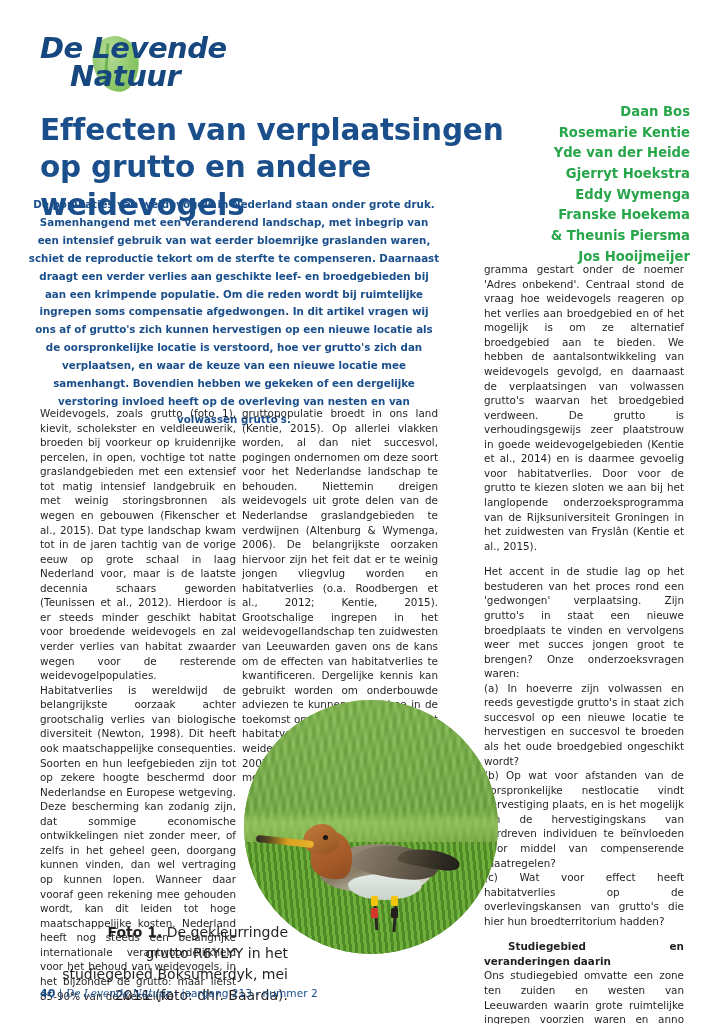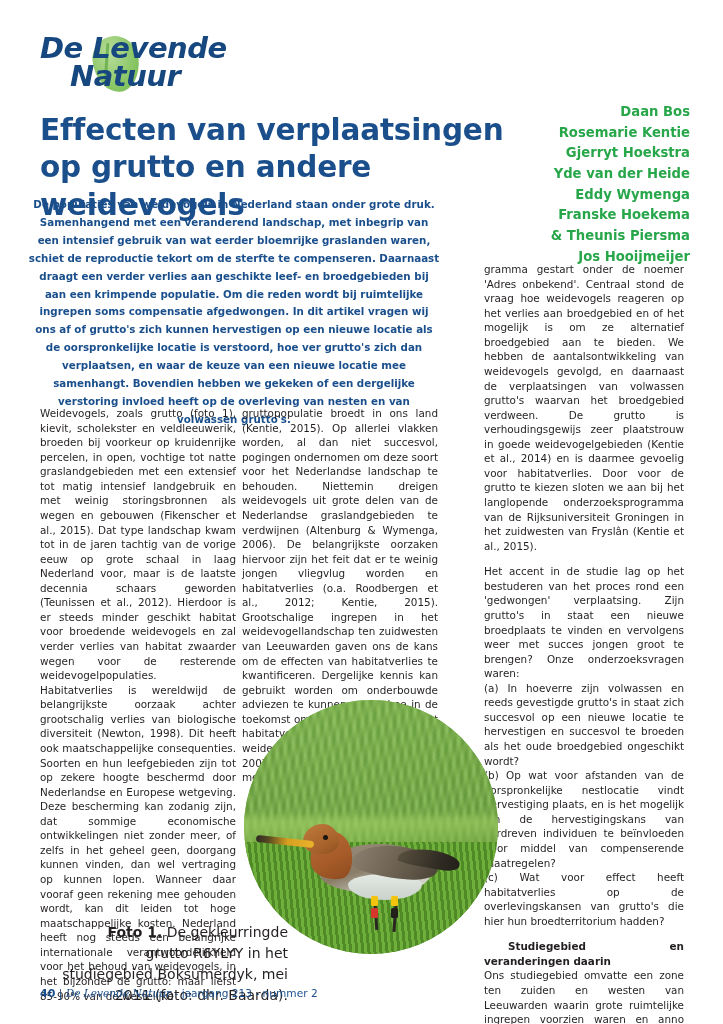--- a/index.html
+++ b/index.html
@@ -270,22 +270,22 @@
       <div class="logo-line1"><span>De</span> <span>Levende</span></div>
       <div class="logo-line2">Natuur</div>
     </div>
   </div>
 
   <h1 class="title">Effecten van verplaatsingen op grutto en andere weidevogels</h1>
 
   <div class="authors">
     <div>Daan Bos</div>
     <div>Rosemarie Kentie</div>
+    <div>Yde van der Heide</div>
     <div>Gjerryt Hoekstra</div>
-    <div>Yde van der Heide</div>
     <div>Eddy Wymenga</div>
     <div>Franske Hoekema</div>
     <div>&amp; Theunis Piersma</div>
     <div>Jos Hooijmeijer</div>
   </div>
 
   <div class="abstract">De populaties van weidevogels in Nederland staan onder grote druk. Samenhangend met een veranderend landschap, met inbegrip van een intensief gebruik van wat eerder bloemrijke graslanden waren, schiet de reproductie tekort om de sterfte te compenseren. Daarnaast draagt een verder verlies aan geschikte leef- en broedgebieden bij aan een krimpende populatie. Om die reden wordt bij ruimtelijke ingrepen soms compensatie afgedwongen. In dit artikel vragen wij ons af of grutto's zich kunnen hervestigen op een nieuwe locatie als de oorspronkelijke locatie is verstoord, hoe ver grutto's zich dan verplaatsen, en waar de keuze van een nieuwe locatie mee samenhangt. Bovendien hebben we gekeken of een dergelijke verstoring invloed heeft op de overleving van nesten en van volwassen grutto's.</div>
 
   <div class="col col-left">
     <p>Weidevogels, zoals grutto (foto 1), kievit, scholekster en veldleeuwerik, broeden bij voorkeur op kruidenrijke percelen, in open, vochtige tot natte graslandgebieden met een extensief tot matig intensief landgebruik en met weinig storingsbronnen als wegen en gebouwen (Fikenscher et al., 2015). Dat type landschap kwam tot in de jaren tachtig van de vorige eeuw op grote schaal in laag Nederland voor, maar is de laatste decennia schaars geworden (Teunissen et al., 2012). Hierdoor is er steeds minder geschikt habitat voor broedende weidevogels en zal verder verlies van habitat zwaarder wegen voor de resterende weidevogelpopulaties.</p>

